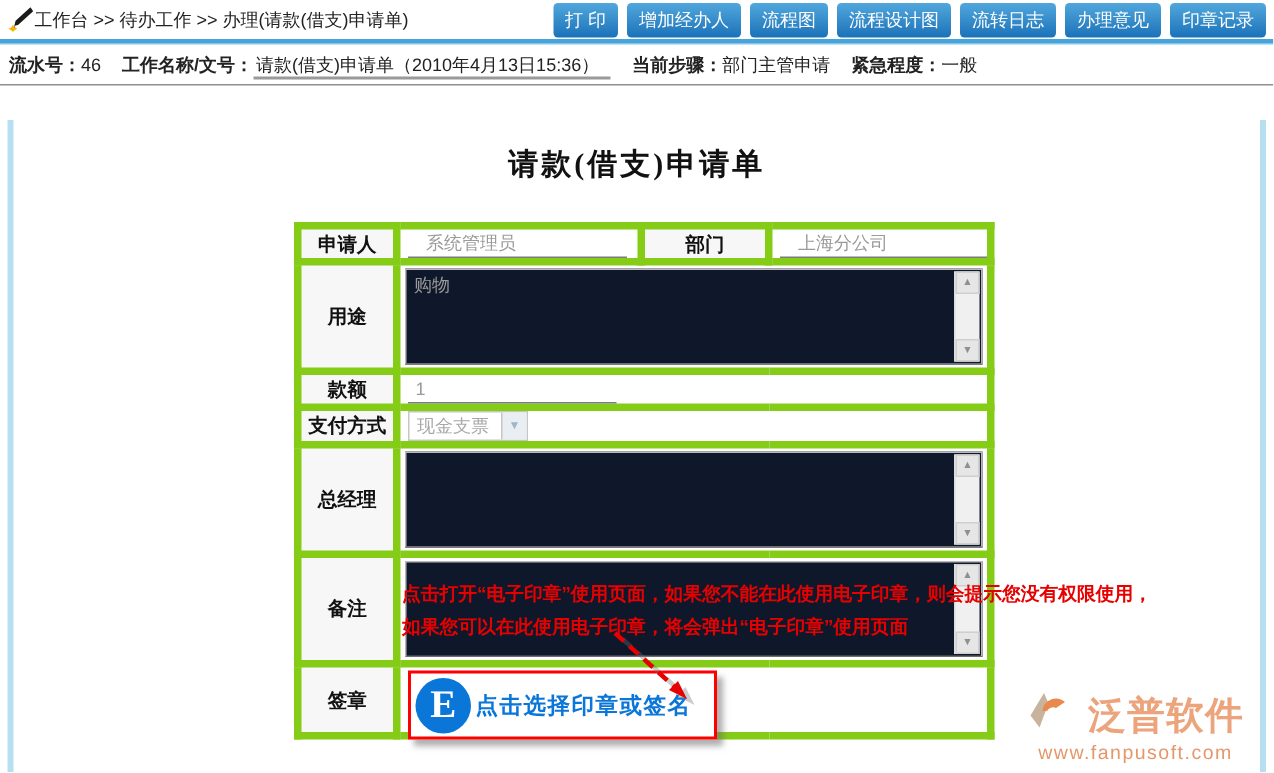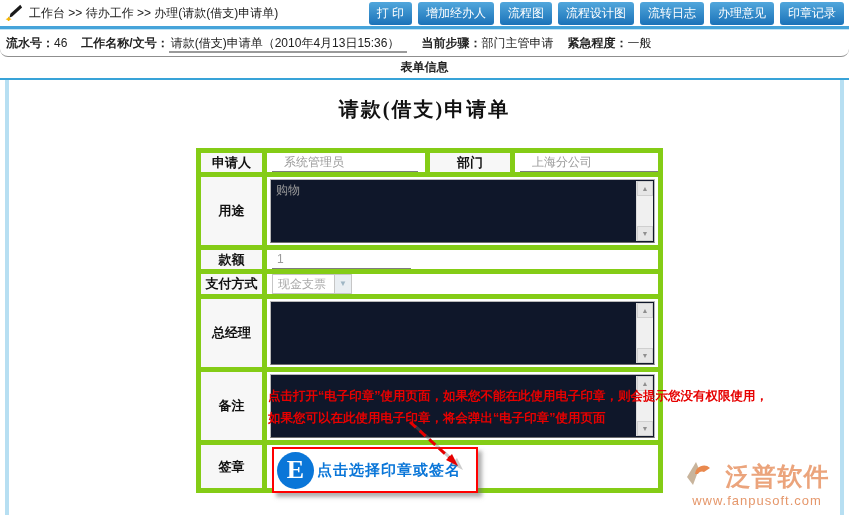--- a/index.html
+++ b/index.html
@@ -2,31 +2,31 @@
 <html><head>
 <meta charset="utf-8">
 <style>
   html,body{margin:0;padding:0;background:#fff;}
   .page{position:relative;width:849px;height:515px;background:#fff;overflow:hidden;
         font-family:"Liberation Sans","DejaVu Sans",sans-serif;font-size:12px;color:#222;}
 
   
   .toolbar{position:absolute;top:0;left:0;right:0;height:26px;display:flex;
            align-items:center;justify-content:space-between;padding:0 5px;box-sizing:border-box;}
-  .crumb-wrap{display:flex;align-items:center;gap:6px;}
+  .crumb-wrap{display:flex;align-items:center;}
   .crumb{font-size:12px;color:#222;cursor:pointer;}
   .btns{display:flex;align-items:flex-end;}
   .btn{background:linear-gradient(#51a7dc,#1b72b8);color:#fff;font-size:12px;
        padding:3px 8px;border-radius:3px;margin-left:6px;cursor:pointer;white-space:nowrap;}
   .blue-line{position:absolute;top:26px;left:0;right:0;height:3px;background:#46a4da;
              border-bottom:1px solid #c2e4f5;}
 
   
   .info-bar{position:absolute;top:30px;left:0;right:0;height:26px;line-height:26px;
-            padding-left:6px;border-bottom:1px solid #8f8f8f;white-space:nowrap;border-radius:8px;}
+            padding-left:6px;border-bottom:1px solid #8f8f8f;white-space:nowrap;}
   .ilabel{font-weight:bold;}
   .ival{margin-right:14px;}
   .uline-val{border-bottom:2px solid #9a9a9a;padding:0 8px 1px 2px;margin-right:14px;}
 
   
   .section-bar{position:absolute;top:57px;left:0;right:0;height:21px;line-height:21px;
                text-align:center;font-weight:bold;border-bottom:2px solid #38a3d8;}
 
   
   .strip{position:absolute;top:80px;bottom:0;width:4px;background:#b7dff2;}
@@ -103,21 +103,20 @@
       <span class="btn">办理意见</span>
       <span class="btn">印章记录</span>
     </div>
   </div>
   <div class="blue-line"></div>
 
   <div class="info-bar">
     <span class="ilabel">流水号：</span><span class="ival">46</span><span class="ilabel">工作名称/文号：</span><span class="uline-val">请款(借支)申请单（2010年4月13日15:36）</span><span class="ilabel">当前步骤：</span><span class="ival">部门主管申请</span><span class="ilabel">紧急程度：</span><span class="ival">一般</span>
   </div>
 
-  <div class="section-bar">表单信息</div>
 
   <div class="strip left"></div>
   <div class="strip right"></div>
 
   <div class="form-title">请款(借支)申请单</div>
 
   <table class="form">
     <colgroup>
         <col style="width:66px">
         <col style="width:163px">

